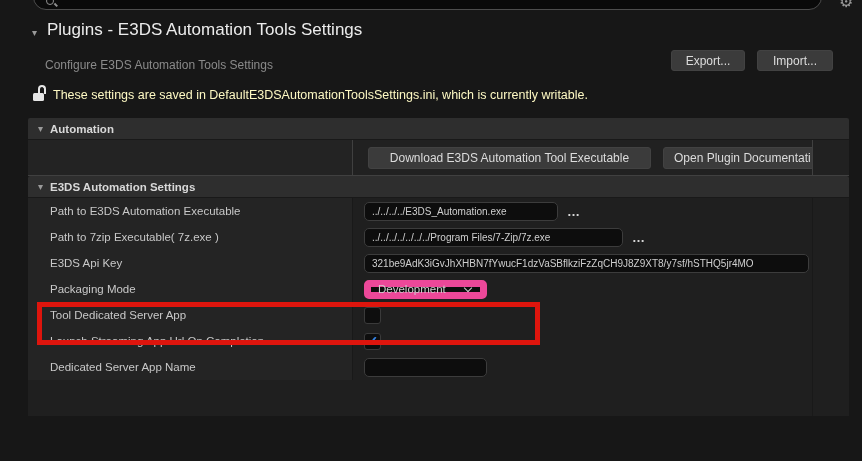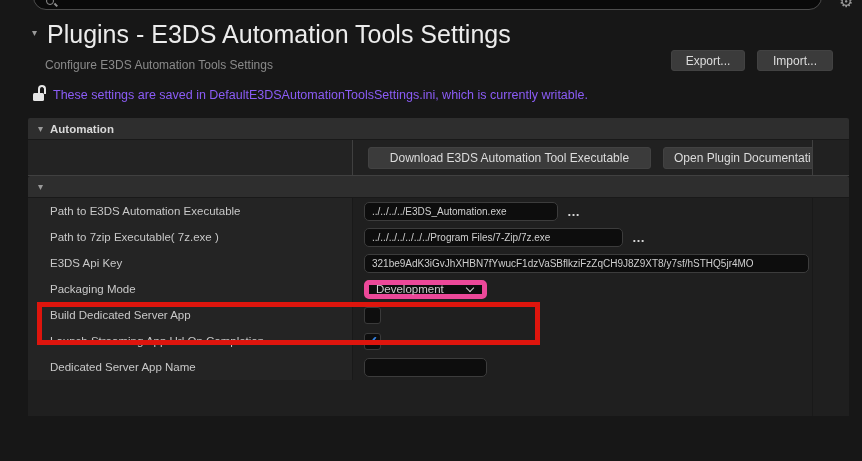--- a/index.html
+++ b/index.html
@@ -24,21 +24,21 @@
     background:#8f8f8f; transform:rotate(45deg);
   }
   .gear {
     position:absolute; left:839px; top:-8px; font-size:16px; color:#9a9a9a; z-index:2;
   }
   
   .tri { color:#9a9a9a; font-size:10px; }
   .title-tri { position:absolute; left:32px; top:27px; }
   .page-title {
     position:absolute; left:47px; top:20px;
-    font-size:25px; font-weight:500; color:#ececec; white-space:nowrap;
+    font-size:17px; font-weight:500; color:#ececec; white-space:nowrap;
   }
   .page-subtitle {
     position:absolute; left:45px; top:58px;
     font-size:12px; color:#8a8a8a; white-space:nowrap;
   }
   .btn {
     background:#3b3b3b; border:1px solid #424242; border-radius:3px;
     color:#dcdcdc; font-size:12px; font-family:inherit;
     display:flex; align-items:center; justify-content:center;
     cursor:pointer; white-space:nowrap;
@@ -50,21 +50,21 @@
   .lock .shackle {
     position:absolute; left:5px; top:0; width:8px; height:9px;
     border:2px solid #e6e6e6; border-bottom:none; border-radius:5px 5px 0 0;
   }
   .lock .body {
     position:absolute; left:0; top:8px; width:11px; height:8px;
     background:#e6e6e6; border-radius:1.5px;
   }
   .ini-notice {
     position:absolute; left:53px; top:88px;
-    font-size:12.5px; color:#8b5cf6; white-space:nowrap;
+    font-size:12.5px; color:#fef9c3; white-space:nowrap;
   }
   
   .panel { position:absolute; left:28px; top:118px; width:821px; }
   .section-header {
     position:relative; height:22px; background:#2e2e2e;
     border-bottom:1px solid #191919; border-radius:2px 2px 0 0;
     display:flex; align-items:center;
   }
   .section-header .tri { margin-left:10px; }
   .section-header .sec-label {
@@ -97,21 +97,21 @@
     white-space:nowrap; overflow:hidden; font-family:inherit;
   }
   input.field { outline:none; }
   .w-path  { width:194px; }
   .w-7zip  { width:259px; }
   .w-key   { width:445px; }
   .w-small { width:123px; }
   .browse { margin-left:9px; font-size:13px; font-weight:bold; color:#d5d5d5; letter-spacing:1px; cursor:pointer; }
   .sel-text { background:#1c63b7; color:#ffffff; padding:0 1px; }
   .combo {
-    width:123px; height:19px; background:#0d0d0d; border:5px solid #ec4899; border-radius:5px;
+    width:123px; height:19px; background:#0d0d0d; border:7px solid #ec4899; border-radius:5px;
     display:flex; align-items:center; padding:0 7px;
     font-size:11.5px; color:#cfcfcf; cursor:pointer;
   }
   .combo .combo-text { flex:1; }
   .chevron {
     width:6px; height:6px; border-right:1.7px solid #cfcfcf; border-bottom:1.7px solid #cfcfcf;
     transform:rotate(45deg); margin-top:-3px; margin-right:2px;
   }
   .checkbox {
     width:17px; height:17px; background:#0e0e0e; border:1px solid #3a3a3a; border-radius:3px;
@@ -157,20 +157,21 @@
     <div class="labelcol"></div>
     <div class="valuecol">
       <button class="btn download-btn">Download E3DS Automation Tool Executable</button>
       <button class="btn docs-btn">Open Plugin Documentati</button>
     </div>
     <div class="rightcol"></div>
   </div>
 
   <div class="section-header">
     <span class="tri">▾</span>
+    <span class="sec-label">E3DS Automation Settings</span>
   </div>
 
   <div class="prow">
     <div class="labelcol">Path to E3DS Automation Executable</div>
     <div class="valuecol">
       <input class="field w-path" readonly="" value="../../../../E3DS_Automation.exe" style="">
       <span class="browse">…</span>
     </div>
     <div class="rightcol"></div>
   </div>
@@ -198,21 +199,21 @@
     <div class="valuecol">
       <div class="combo">
         <span class="combo-text">Development</span>
         <span class="chevron"></span>
       </div>
     </div>
     <div class="rightcol"></div>
   </div>
 
   <div class="prow">
-    <div class="labelcol">Build Dedicated Server App</div>
+    <div class="labelcol">Tool Dedicated Server App</div>
     <div class="valuecol">
       <div class="checkbox"></div>
     </div>
     <div class="rightcol"></div>
   </div>
 
   <div class="prow">
     <div class="labelcol">Launch Streaming App Url On Completion</div>
     <div class="valuecol">
       <div class="checkbox">

